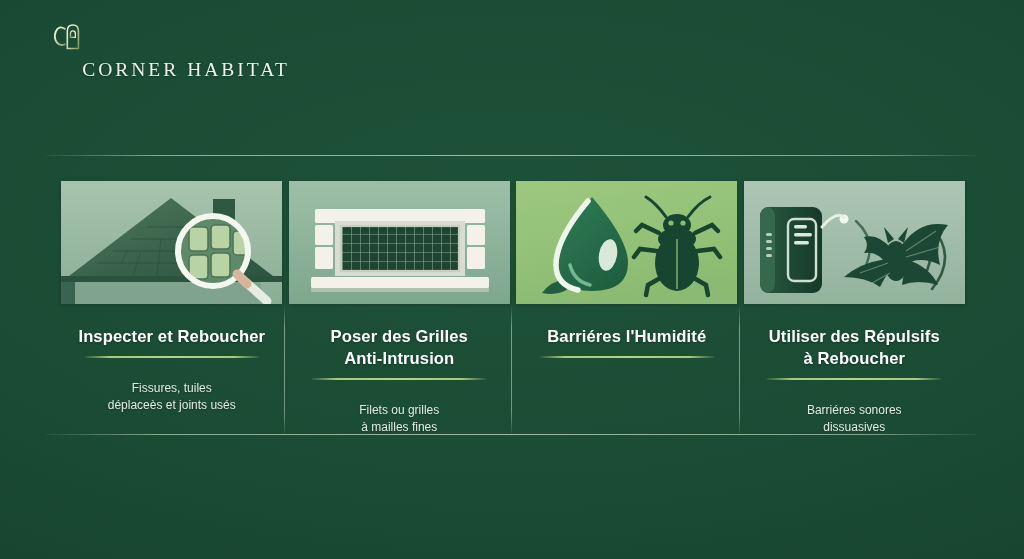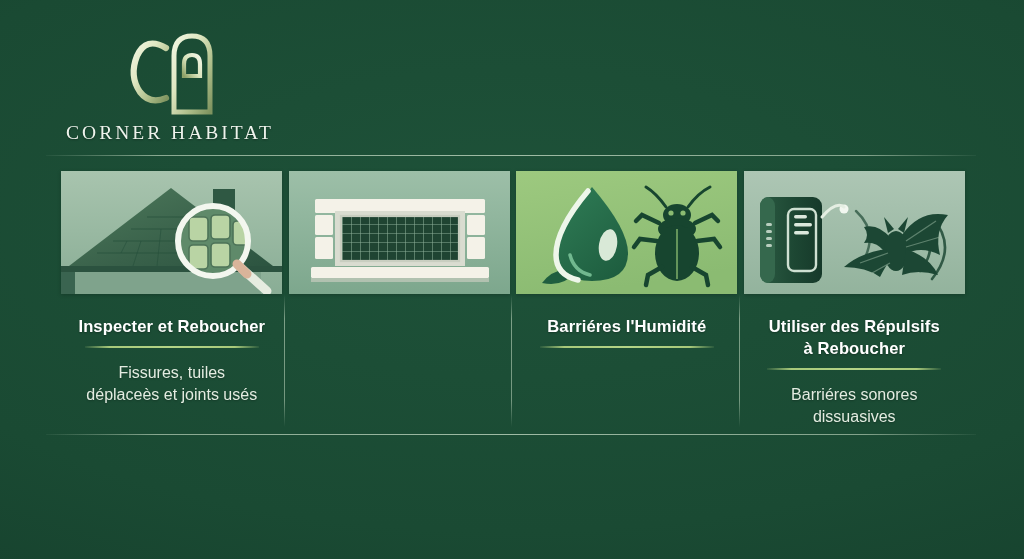--- a/index.html
+++ b/index.html
@@ -20,25 +20,25 @@
     height: 559px;
     background:
       radial-gradient(ellipse 120% 100% at 50% 40%, #1e5239 0%, #1a4a33 55%, #143c2a 100%);
     overflow: hidden;
   }
 
   
   .logo-block {
     position: absolute;
     left: 50px;
-    top: 26px;
+    top: 5px;
     width: 240px;
     height: 125px;
     display: flex;
-    flex-direction: column;
+    flex-direction: row;
     align-items: center;
     justify-content: flex-start;
   }
   .logo-mark {
     width: 104px;
     height: 92px;
     position: relative;
   }
   .logo-wordmark {
     margin-top: 4px;
@@ -75,21 +75,21 @@
       rgba(205,226,202,0.62) 12%,
       rgba(210,230,208,0.72) 50%,
       rgba(205,226,202,0.58) 88%,
       rgba(200,222,198,0.05) 100%);
   }
 
   
   .cards {
     position: absolute;
     left: 58px;
-    top: 171px;
+    top: 181px;
     width: 910px;
     height: 258px;
     display: grid;
     grid-template-columns: repeat(4, 1fr);
   }
   .card {
     position: relative;
     display: flex;
     flex-direction: column;
     align-items: center;
@@ -141,22 +141,22 @@
     width: 174px;
     height: 1.6px;
     background: linear-gradient(to right,
       rgba(168,201,122,0.10) 0%,
       #a8c97a 14%,
       #b4d487 50%,
       #a8c97a 86%,
       rgba(168,201,122,0.10) 100%);
   }
   .card-sub {
-    margin-top: 14px;
-    font-size: 16px;
+    margin-top: 22px;
+    font-size: 12px;
     color: #e3ece1;
     text-align: center;
     line-height: 1.42;
     max-width: 190px;
     text-shadow: 0 1px 2px rgba(0,0,0,0.25);
   }
 </style>
 </head>
 <body>
 
@@ -288,20 +288,31 @@
           <rect x="46" y="40" width="130" height="55" fill="#d9dcd0"></rect>
           <rect x="52" y="45" width="118" height="45" fill="#1f4432"></rect>
 
           <rect x="52" y="45" width="118" height="45" fill="url(#mesh)"></rect>
           <rect x="52" y="45" width="118" height="45" fill="none" stroke="#c8cec0" stroke-width="2.2"></rect>
 
           <rect x="22" y="96" width="178" height="11" rx="1.5" fill="#f4f2e8"></rect>
           <rect x="22" y="107" width="178" height="4" fill="#c6ccbd" opacity="0.7"></rect>
         </svg>
       </div>
+      <div class="card-text">
+        <div class="card-title">
+          <div>Poser des Grilles</div>
+          <div>Anti-Intrusion</div>
+        </div>
+        <div class="title-underline"></div>
+        <div class="card-sub">
+          <div>Filets ou grilles</div>
+          <div>à mailles fines</div>
+        </div>
+      </div>
     </div>
 
     <div class="card">
       <div class="panel">
         <svg viewBox="0 0 221 123" xmlns="http://www.w3.org/2000/svg" aria-hidden="true">
           <defs>
             <linearGradient id="p3bg" x1="0" y1="0" x2="0.3" y2="1">
               <stop offset="0%" stop-color="#9dc97f"></stop>
               <stop offset="100%" stop-color="#8bbb72"></stop>
             </linearGradient>

